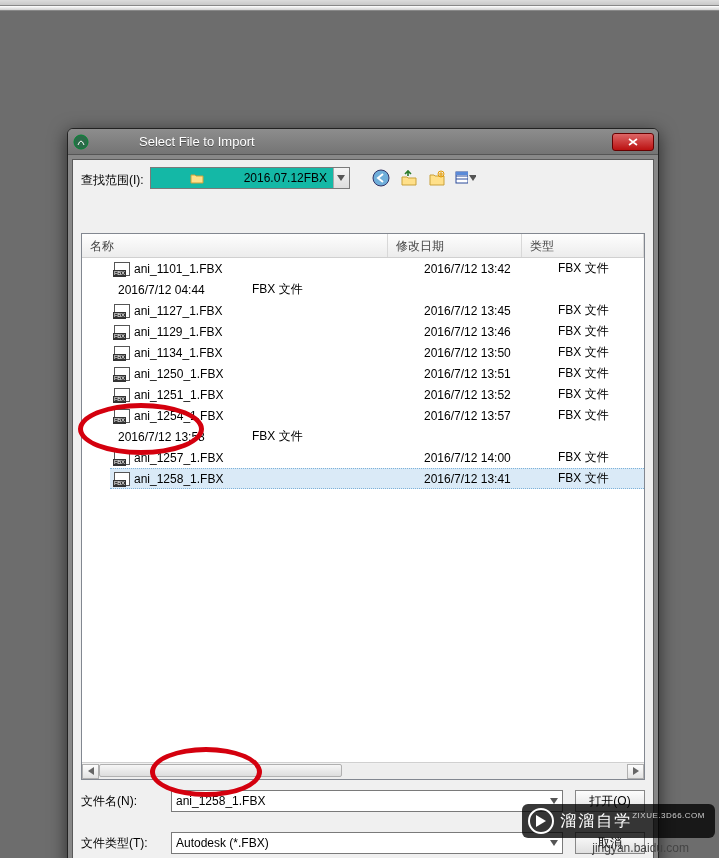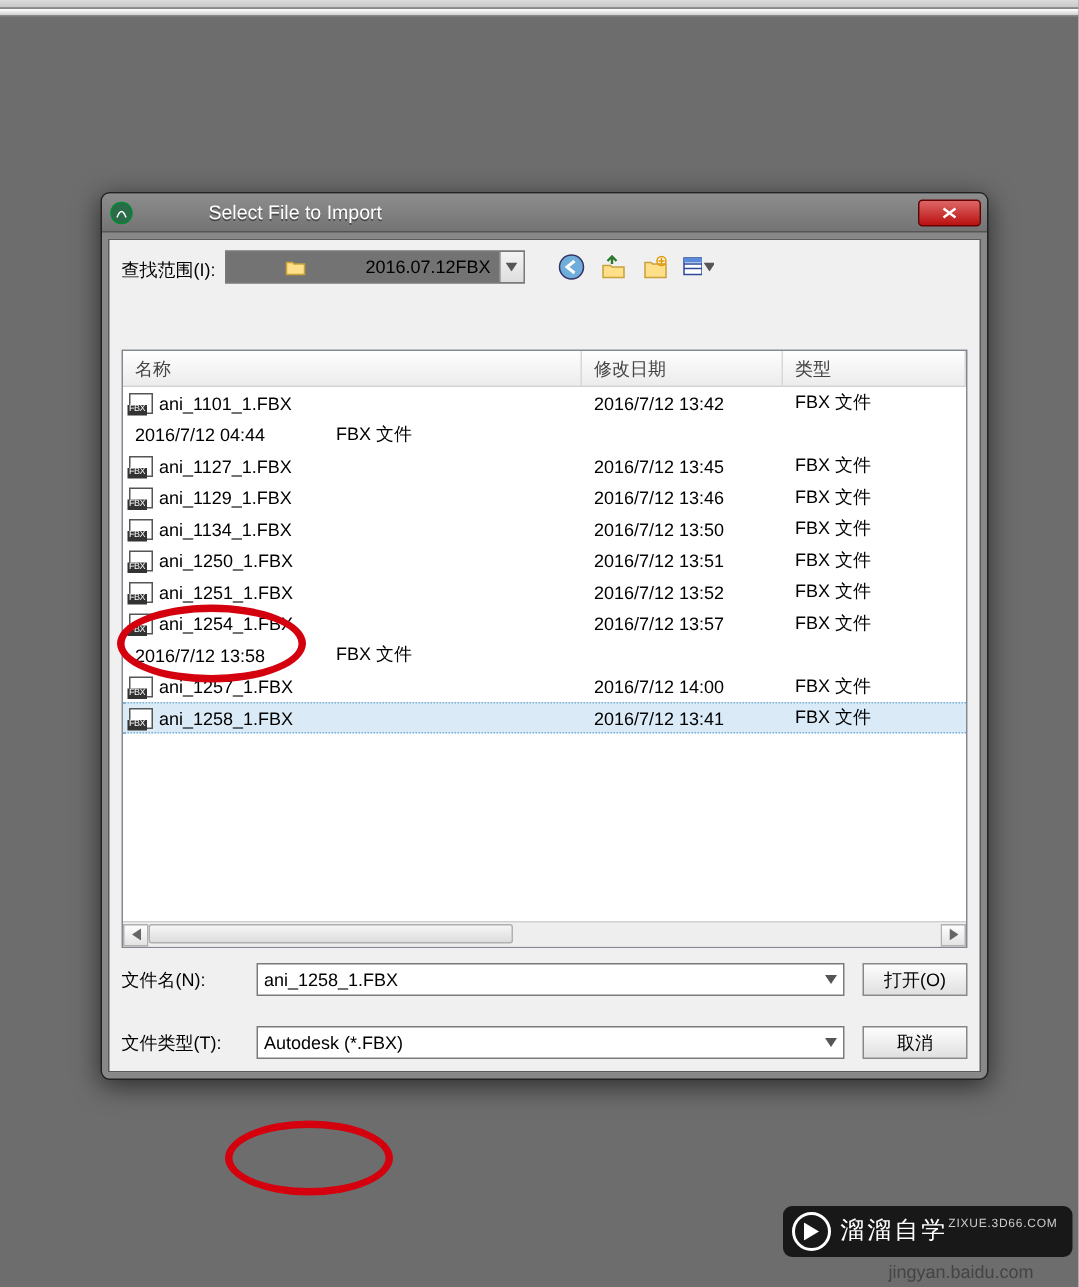--- a/index.html
+++ b/index.html
@@ -70,21 +70,21 @@
       position: relative;
     }
     .lookrow {
       display:flex; align-items:flex-end; gap:6px;
       margin-bottom:10px;
     }
     .lookrow .label { font-size:12px; color:#000; }
     .folder-combo {
       display:flex; align-items:center;
       width: 200px; height:22px;
-      background:#737373; border:1px solid #7a7a7a;
+      background:#14b8a6; border:1px solid #7a7a7a;
     }
     .folder-combo .ficon {
       width:18px; display:flex; align-items:center; justify-content:center;
     }
     .folder-combo span { flex:1; padding-left:2px; font-size:12px; }
     .dd-btn {
       width:16px; height:20px;
       background:linear-gradient(#f4f4f4,#ddd);
       border-left:1px solid #aaa;
       display:flex; align-items:center; justify-content:center;
@@ -94,41 +94,41 @@
       width:22px; height:22px;
       display:flex; align-items:center; justify-content:center;
       cursor:pointer;
     }
     .viewmode {
       display:flex; align-items:center;
     }
     .file-list {
       background:#fff;
       border:1px solid #828790;
-      height: 399px;
+      height: 547px;
       display:flex; flex-direction:column;
       position:relative;
       margin-top:44px;
     }
     .list-header {
       display:flex;
       background:linear-gradient(#fefefe,#ececec);
       border-bottom:1px solid #d0d0d0;
       height:24px;
     }
     .list-header .col {
       border-right:1px solid #d8d8d8;
       padding:4px 8px;
       font-size:12px;
       color:#444;
     }
     .col-name { width:306px; }
     .col-date { width:134px; }
     .col-type { flex:1; }
-    .rows { flex:1; overflow:hidden; }
+    .rows { flex:1; overflow:hidden;padding-left:28px; }
     .row {
       display:flex; height:21px; align-items:center;
       font-size:12px; color:#000;
     }
     .row.sel {
       background:#daeaf7;
       border-top:1px dotted #7db2d9;
       border-bottom:1px dotted #7db2d9;
     }
     .row .cname {

